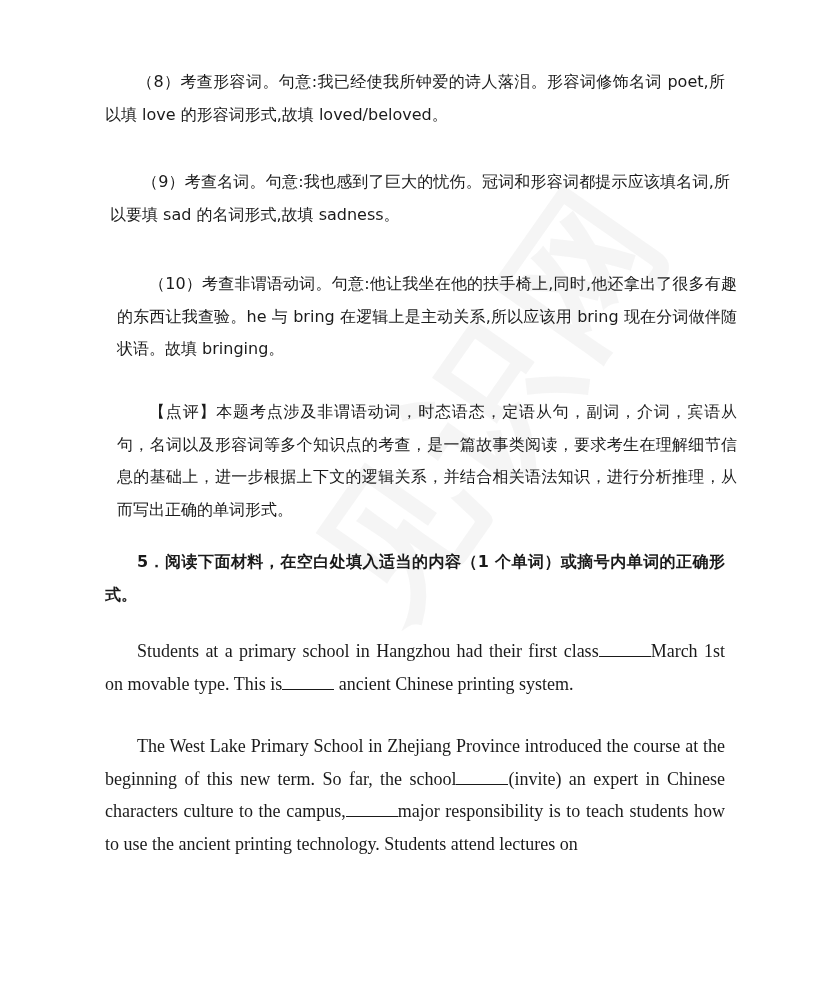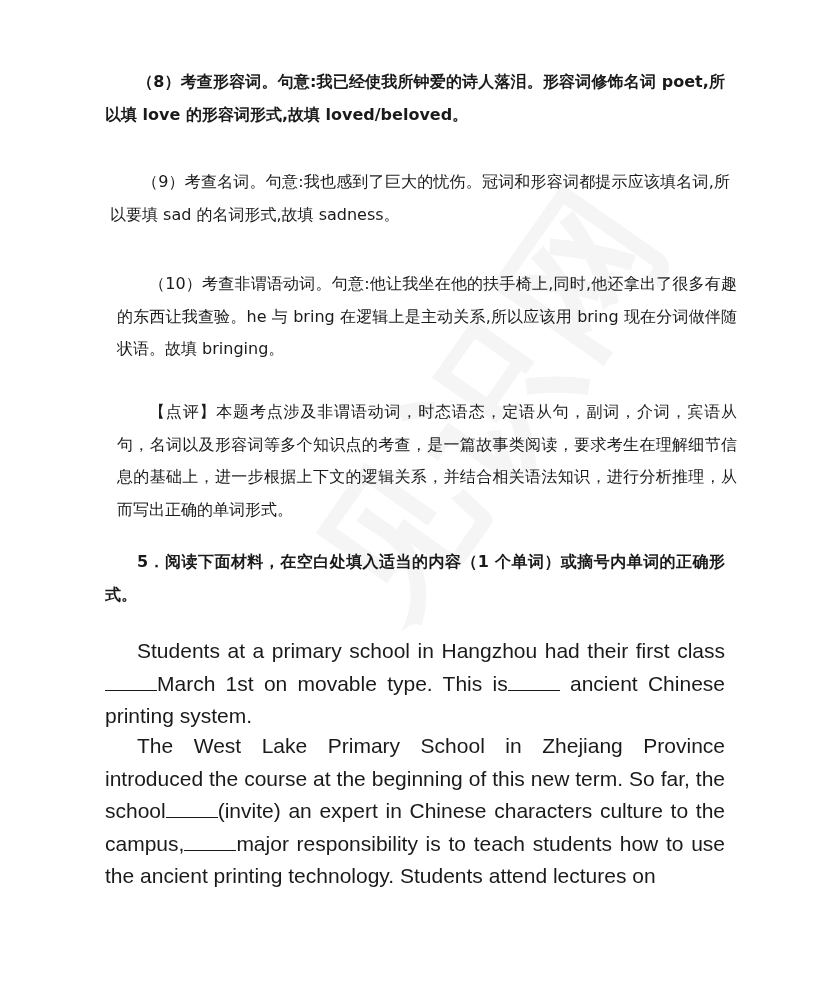--- a/index.html
+++ b/index.html
@@ -26,22 +26,22 @@
     left: 0;
     width: 620px;
     font-size: 16px;
     line-height: 32.5px;
     text-align: justify;
     text-indent: 32px;
     letter-spacing: 0;
     word-spacing: 0;
   }
   .para.en {
-    font-family: Liberation Sans, sans-serif;
-    font-size: 21px;
+    font-family: Liberation Serif, serif;
+    font-size: 18px;
     text-align-last: left;
   }
   .blank {
     display: inline-block;
     width: 52px;
     border-bottom: 1px solid #1a1a1a;
     height: 14px;
     vertical-align: baseline;
     text-indent: 0;
   }
@@ -60,21 +60,21 @@
     letter-spacing: 10px;
   }
 </style>
 </head>
 <body>
 
 <div class="watermark">见识网</div>
 
 <div class="page">
 
-  <p class="para" style="top:66px; margin:0;font-weight:bold;">（8）考查形容词。句意:我已经使我所钟爱的诗人落泪。形容词修饰名词  poet,所以填 love 的形容词形式,故填 loved/beloved。</p>
+  <p class="para" style="top:66px; margin:0;">（8）考查形容词。句意:我已经使我所钟爱的诗人落泪。形容词修饰名词  poet,所以填 love 的形容词形式,故填 loved/beloved。</p>
 
   <p class="para" style="top:161px; margin:5px;">（9）考查名词。句意:我也感到了巨大的忧伤。冠词和形容词都提示应该填名词,所以要填 sad 的名词形式,故填 sadness。</p>
 
   <p class="para" style="top:256px; margin:12px;">（10）考查非谓语动词。句意:他让我坐在他的扶手椅上,同时,他还拿出了很多有趣的东西让我查验。he 与 bring 在逻辑上是主动关系,所以应该用 bring 现在分词做伴随状语。故填 bringing。</p>
 
   <p class="para" style="top:384px; margin:12px;">【点评】本题考点涉及非谓语动词，时态语态，定语从句，副词，介词，宾语从句，名词以及形容词等多个知识点的考查，是一篇故事类阅读，要求考生在理解细节信息的基础上，进一步根据上下文的逻辑关系，并结合相关语法知识，进行分析推理，从而写出正确的单词形式。</p>
 
   <p class="para" style="top:546px; margin:0;font-weight:bold;">5．阅读下面材料，在空白处填入适当的内容（1 个单词）或摘号内单词的正确形式。</p>
 
   <p class="para en" style="top:635px; margin:0;"><span>Students at a primary school in Hangzhou had their first class</span><span class="blank"></span><span>March 1st on movable type. This is</span><span class="blank"></span><span> ancient Chinese printing system.</span></p>

